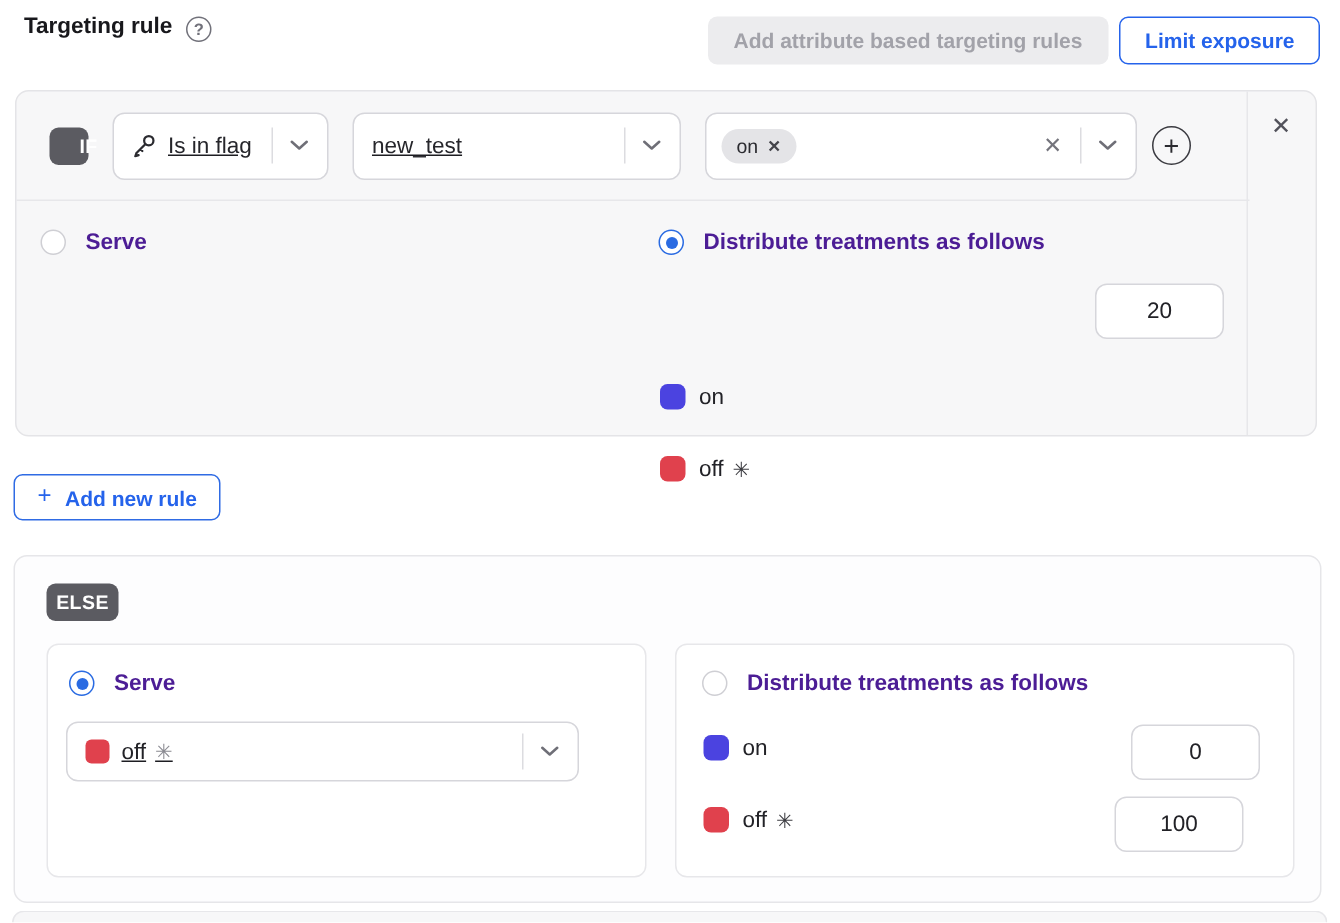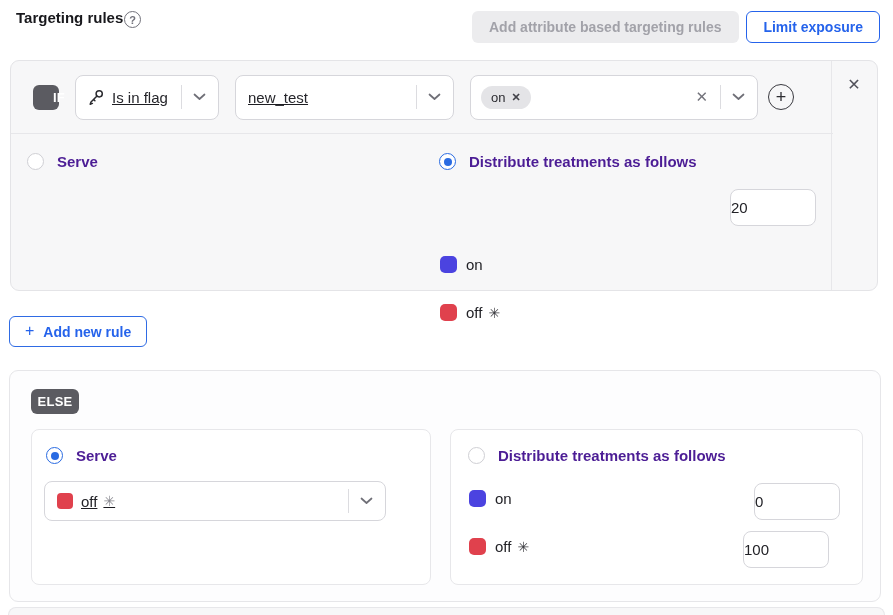--- a/index.html
+++ b/index.html
@@ -54,21 +54,21 @@
 
   .serve-row { position:absolute; left:16px; top:92px; display:flex; gap:13px; align-items:center; }
   .dist-row { position:absolute; left:428px; top:92px; display:flex; gap:13px; align-items:center; }
 
   .swatch { width:17px; height:17px; border-radius:5px; flex:none; }
   .sw-on { background:#4b43e0; }
   .sw-off { background:#e0414d; }
   .t-name { font-size:15px; color:#222227; }
   .t-star { font-size:14px; color:#3c3c41; margin-left:6px; }
   .pct-input { width:86px; height:37px; background:#fff; border:1px solid #d6d6db; border-radius:8px;
-    font-size:15px; color:#222227; text-align:left; font-family:"Liberation Sans", sans-serif; }
+    font-size:15px; color:#222227; text-align:center; font-family:"Liberation Sans", sans-serif; }
   .treat-line { position:absolute; display:flex; align-items:center; }
 
   
   .add-rule-btn { position:absolute; left:9px; top:316px; height:31px; padding:0 15px; background:#fff;
     border:1px solid #2f6be4; border-radius:6px; color:#2563eb; font-size:14px; font-weight:700; display:flex;
     align-items:center; gap:9px; font-family:"Liberation Sans", sans-serif; }
   .add-plus { font-size:16px; font-weight:400; margin-top:-1px; }
 
   
   .else-card { position:absolute; left:9px; top:370px; width:872px; height:232px; background:#fdfdfe;
@@ -86,21 +86,21 @@
   .bottom-bar { position:absolute; left:8px; top:607px; width:877px; height:9px; background:#f7f7f8;
     border:1px solid #e7e7ea; border-bottom:none; border-radius:8px 8px 0 0; }
 
   svg.chev-svg { display:block; }
 </style>
 </head>
 <body>
 
 <div class="canvas">
 
-  <div class="page-title">Targeting rules</div>
+  <div class="page-title">Targeting rule</div>
   <div class="help-icon">?</div>
   <button class="btn-disabled">Add attribute based targeting rules</button>
   <button class="btn-outline-blue">Limit exposure</button>
 
   <div class="if-card">
     <div class="if-right-col">
       <div class="close-x">✕</div>
     </div>
 
     <div class="cond-row">

